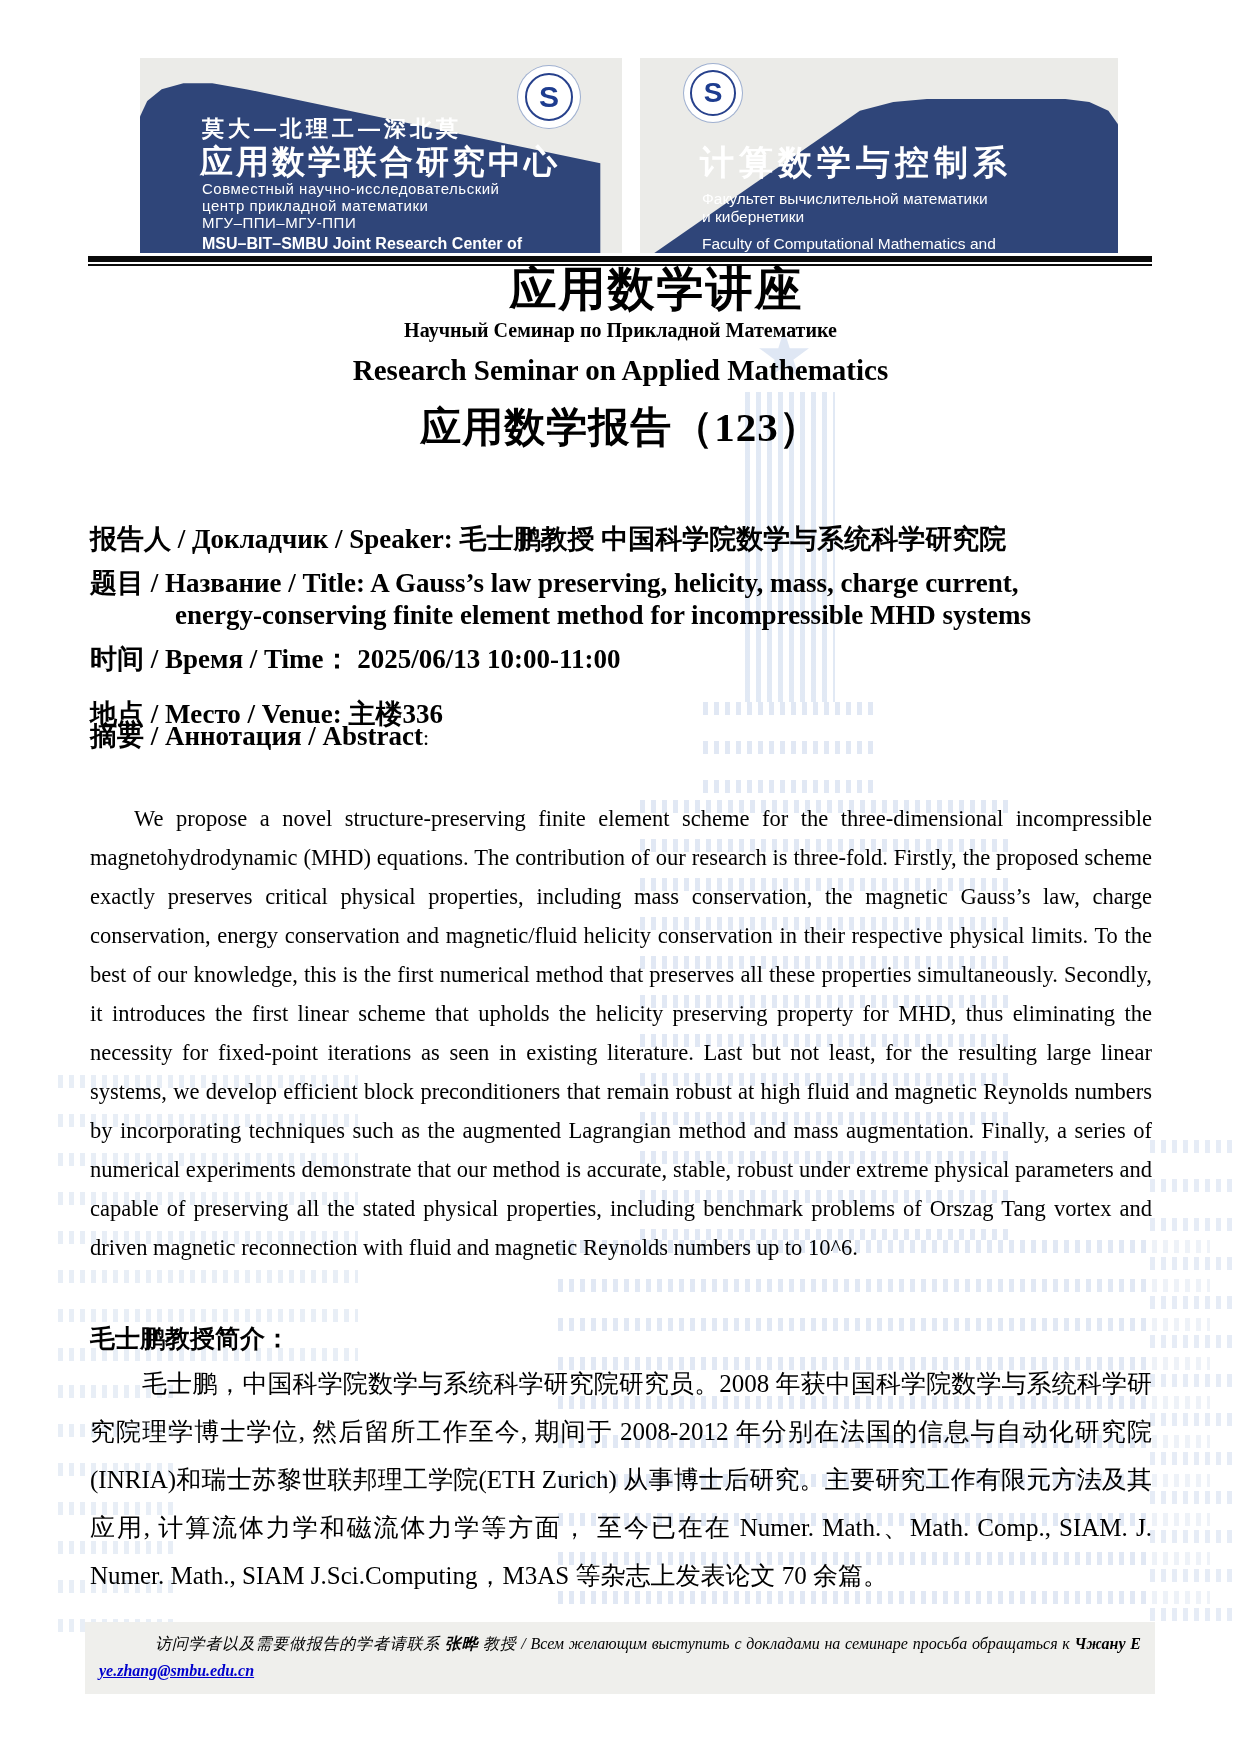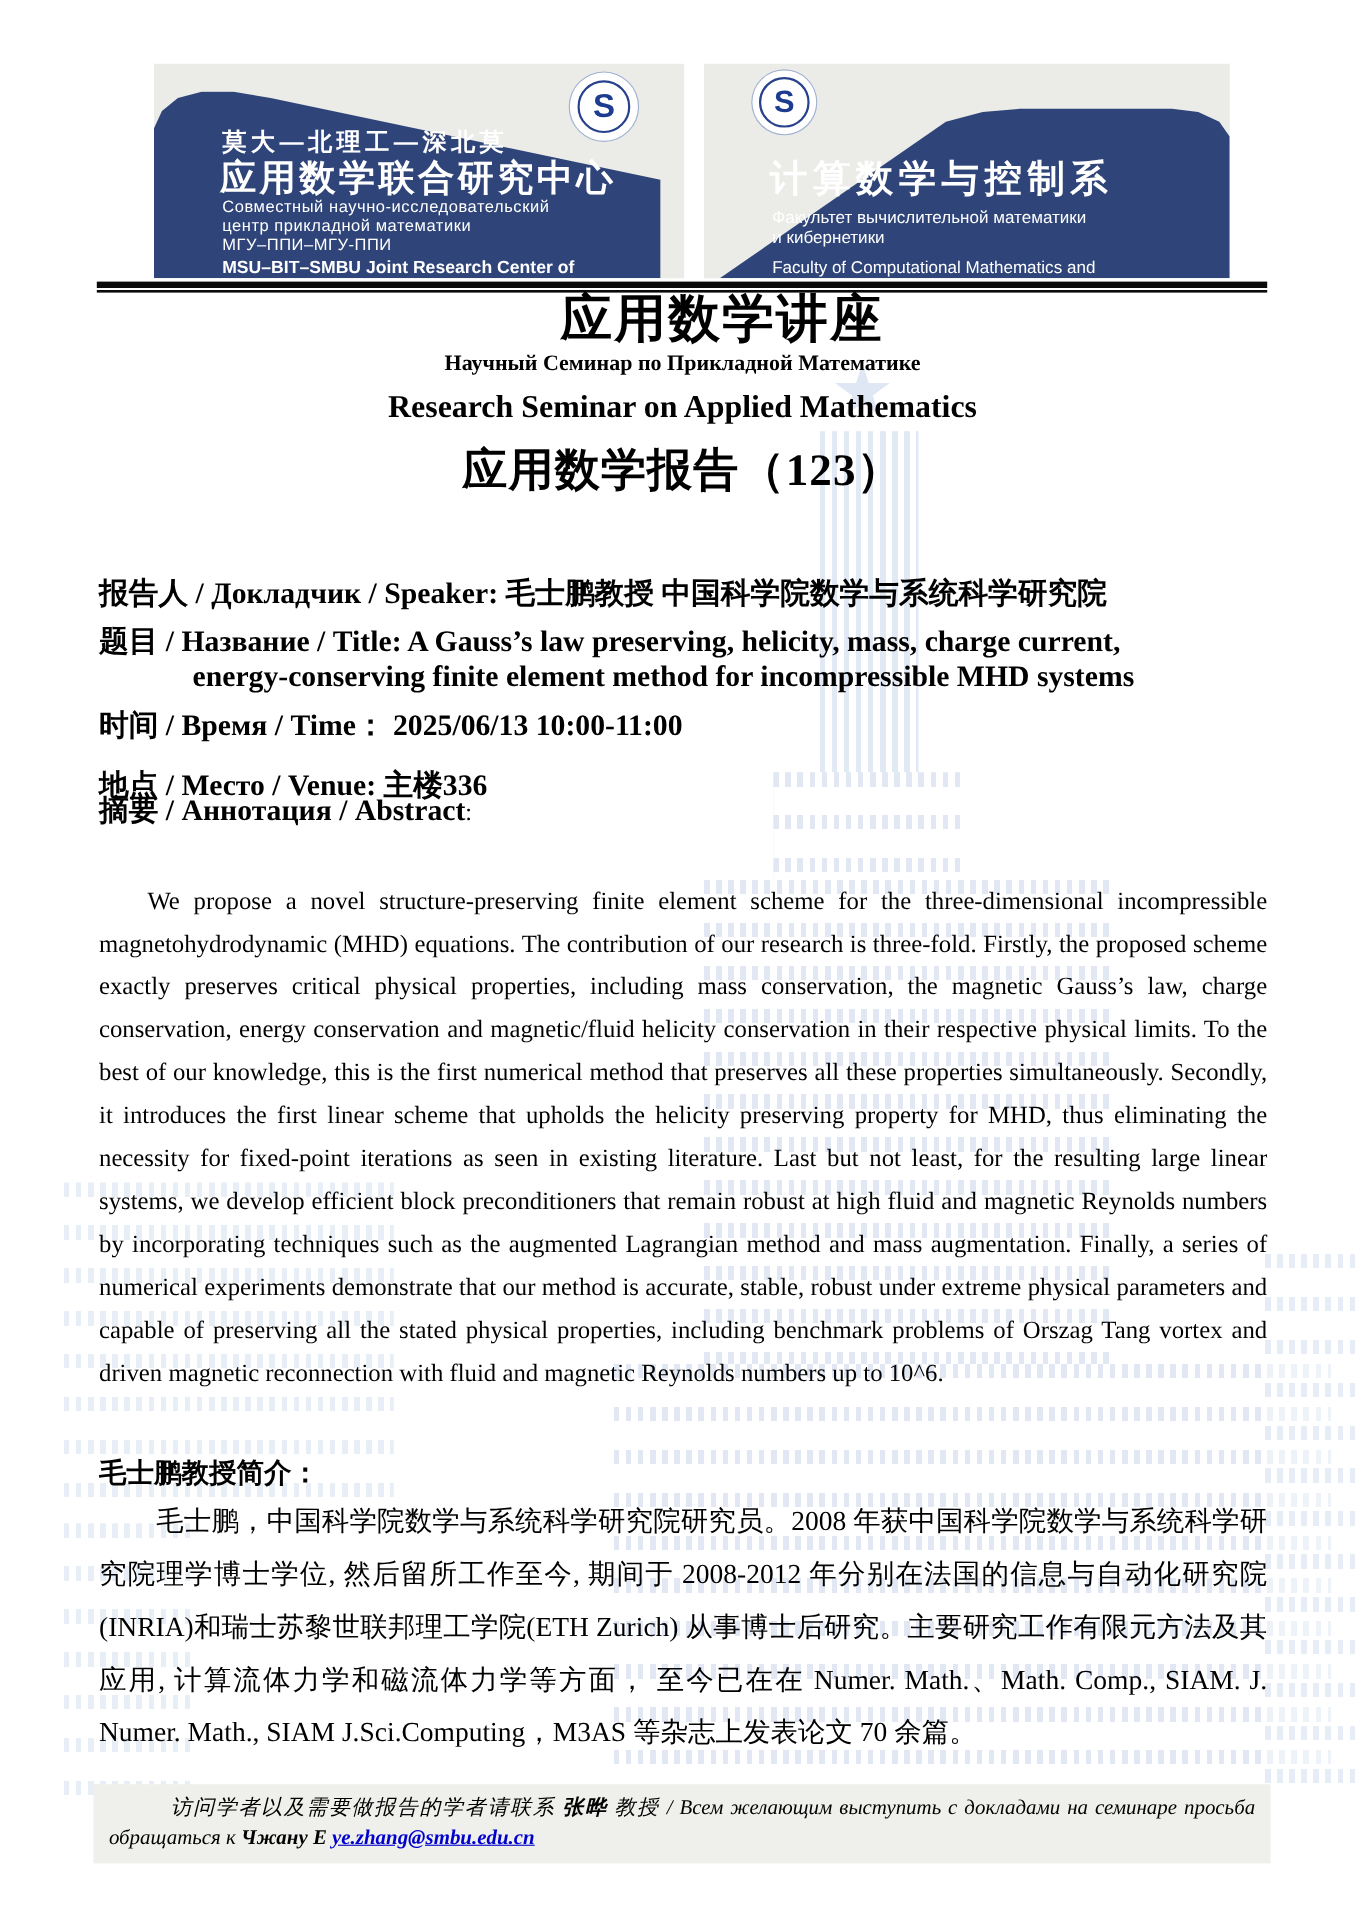--- a/index.html
+++ b/index.html
@@ -63,21 +63,21 @@
   .colon-small{font-size:22px;font-weight:normal;}
   
   .abstract{position:absolute;top:799px;left:90px;width:1062px;z-index:2;
       font-size:22.5px;line-height:39px;text-align:justify;text-indent:44px;}
   .bio-head{position:absolute;top:1322px;left:90px;font-size:25px;font-weight:bold;z-index:2;}
   .bio{position:absolute;top:1360px;left:90px;width:1062px;z-index:2;
       font-size:25px;line-height:48px;text-align:justify;text-indent:52px;}
   
   .footer{position:absolute;top:1622px;left:85px;width:1042px;z-index:2;
       background:#efefec;padding:8px 14px 10px 14px;
-      font-size:19px;line-height:27px;font-style:italic;text-align:justify;text-indent:56px;}
+      font-size:16px;line-height:27px;font-style:italic;text-align:justify;text-indent:56px;}
   .footer b{font-weight:bold;}
   .email{color:#0000cc;font-weight:bold;text-decoration:underline;font-style:italic;}
 </style>
 </head>
 <body>
 
 <div class="wm-star" style="left:758px;top:330px;width:52px;height:52px;"></div>
 <div class="wm" style="left:745px;top:392px;width:90px;height:310px;"></div>
 <div class="wm wm-rows" style="left:703px;top:702px;width:176px;height:96px;"></div>
 <div class="wm wm-rows" style="left:640px;top:800px;width:372px;height:440px;"></div>

